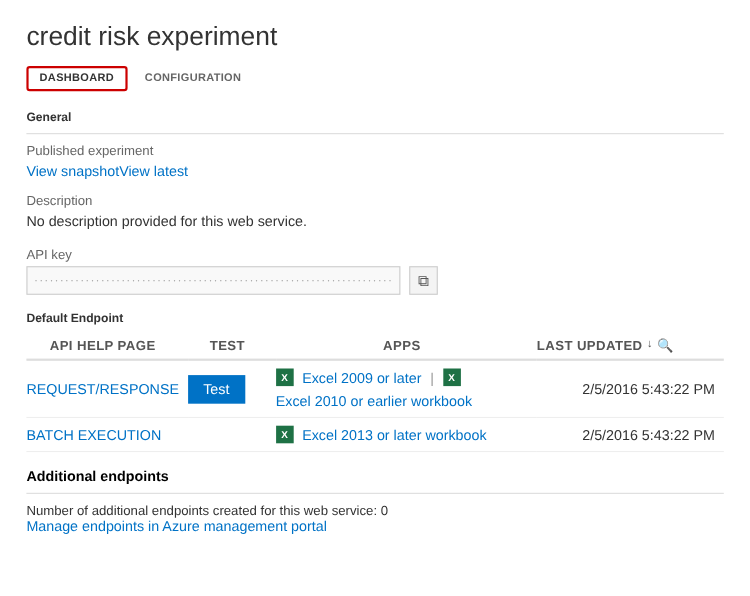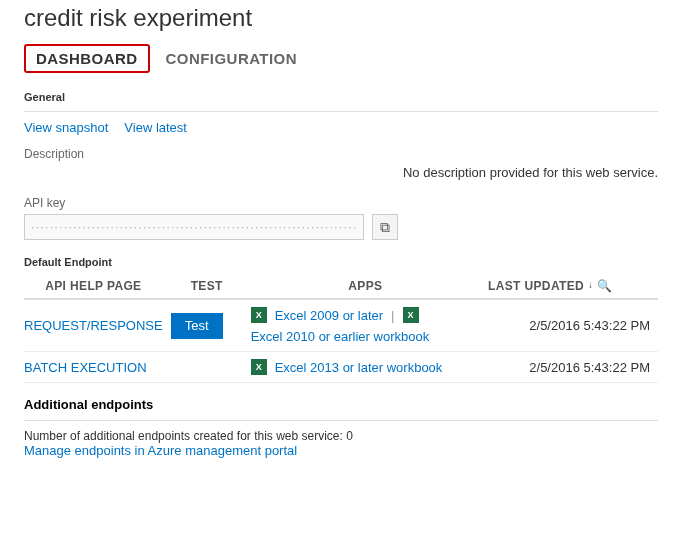--- a/index.html
+++ b/index.html
@@ -5,38 +5,38 @@
     * { box-sizing: border-box; margin: 0; padding: 0; }
     body {
       font-family: 'Segoe UI', Arial, sans-serif;
       font-size: 13px;
       background: #fff;
       color: #333;
       width: 682px;
       min-height: 542px;
     }
     .container {
-      padding: 4px 24px;
+      padding: 20px 24px;
       max-width: 682px;
     }
     .page-title {
       font-size: 24px;
       font-weight: 300;
       color: #333;
       margin-bottom: 12px;
     }
     .tabs {
       display: flex;
       align-items: center;
       gap: 0;
       margin-bottom: 18px;
       border-bottom: none;
     }
     .tab {
-      font-size: 15px;
+      font-size: 10px;
       font-weight: 600;
       padding: 6px 12px 6px 0;
       cursor: pointer;
       color: #666;
       text-transform: uppercase;
       letter-spacing: 0.03em;
       border: none;
       background: none;
       margin-right: 16px;
     }
@@ -60,30 +60,28 @@
       margin-bottom: 4px;
     }
     .link {
       color: #0072c6;
       text-decoration: none;
       cursor: pointer;
       font-size: 13px;
     }
     .published-row {
       display: flex;
-      gap: 16px;
       margin-bottom: 12px;
     }
     .description-section {
       margin-bottom: 12px;
     }
     .description-text {
       font-size: 13px;
       color: #333;
-      text-align: right;
     }
     .apikey-section {
       margin-bottom: 16px;
       margin-top: 16px;
     }
     .apikey-row {
       display: flex;
       align-items: center;
       gap: 8px;
       margin-top: 4px;
@@ -212,20 +210,21 @@
   <h1 class="page-title">credit risk experiment</h1>
 
   <div class="tabs">
     <button class="tab active" style="border: 2px solid #cc0000; border-radius: 3px; padding: 4px 10px;">DASHBOARD</button>
     <button class="tab">CONFIGURATION</button>
   </div>
 
   <div class="section-label">General</div>
   <hr class="divider">
 
+  <div class="sub-label">Published experiment</div>
   <div class="published-row">
     <a class="link">View snapshot</a>
     <a class="link">View latest</a>
   </div>
 
   <div class="description-section">
     <div class="sub-label">Description</div>
     <div class="description-text">No description provided for this web service.</div>
   </div>
 

